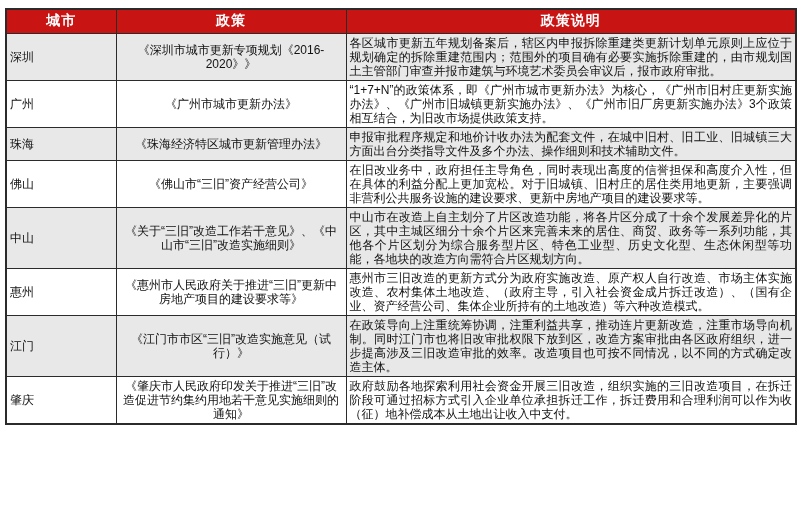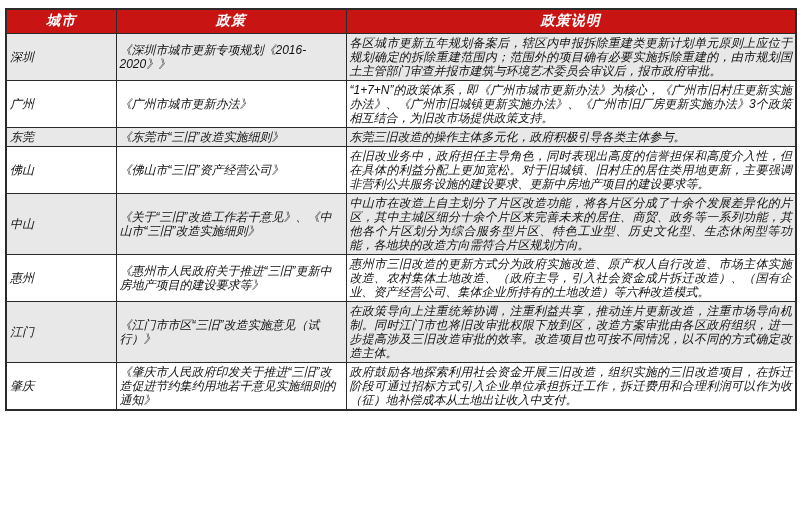--- a/index.html
+++ b/index.html
@@ -17,21 +17,20 @@
     width: 800px;
     height: 507px;
     overflow: hidden;
     font-family: "Liberation Sans", "DejaVu Sans", sans-serif;
   }
   .page {
     width: 800px;
     height: 375px;
     box-sizing: border-box;
     padding: 8px 5px 6px 5px;
-    font-style: italic;
   }
   table.policy-table {
     border-collapse: collapse;
     table-layout: fixed;
     width: 790px;
     border: 2px solid var(--border);
   }
   .policy-table th, .policy-table td {
     border: 1px solid var(--border);
     box-sizing: border-box;
@@ -49,21 +48,21 @@
   .col-city  { width: 110px; }
   .col-policy{ width: 230px; margin-left: 12px; }
   .col-desc  { width: 450px; margin-left: 43px; }
   .policy-table td {
     font-size: 12px;
     line-height: 14px;
     color: var(--text);
     padding: 2px 3px;
   }
   td.cell-city   { text-align: left; }
-  td.cell-policy { }
+  td.cell-policy { text-align: center; }
   td.cell-desc   { text-align: justify; text-justify: inter-ideograph; }
   tbody tr:nth-child(odd)  { background: var(--row-alt-bg); }
   tbody tr:nth-child(even) { background: var(--row-bg); }
 </style>
 </head>
 <body>
 
 <div class="page">
   <table class="policy-table">
     <thead>
@@ -78,23 +77,23 @@
         <td class="cell-city">深圳</td>
         <td class="cell-policy">《深圳市城市更新专项规划《2016-2020》》</td>
         <td class="cell-desc">各区城市更新五年规划备案后，辖区内申报拆除重建类更新计划单元原则上应位于规划确定的拆除重建范围内；范围外的项目确有必要实施拆除重建的，由市规划国土主管部门审查并报市建筑与环境艺术委员会审议后，报市政府审批。</td>
       </tr>
       <tr>
         <td class="cell-city">广州</td>
         <td class="cell-policy">《广州市城市更新办法》</td>
         <td class="cell-desc">“1+7+N”的政策体系，即《广州市城市更新办法》为核心，《广州市旧村庄更新实施办法》、《广州市旧城镇更新实施办法》、《广州市旧厂房更新实施办法》3个政策相互结合，为旧改市场提供政策支持。</td>
       </tr>
       <tr>
-        <td class="cell-city">东莞</td>
-        <td class="cell-policy">《东莞市“三旧”改造实施细则》</td>
-        <td class="cell-desc">东莞三旧改造的操作主体多元化，政府积极引导各类主体参与。</td>
+        <td class="cell-city">珠海</td>
+        <td class="cell-policy">《珠海经济特区城市更新管理办法》</td>
+        <td class="cell-desc">申报审批程序规定和地价计收办法为配套文件，在城中旧村、旧工业、旧城镇三大方面出台分类指导文件及多个办法、操作细则和技术辅助文件。</td>
       </tr>
       <tr>
         <td class="cell-city">佛山</td>
         <td class="cell-policy">《佛山市“三旧”资产经营公司》</td>
         <td class="cell-desc">在旧改业务中，政府担任主导角色，同时表现出高度的信誉担保和高度介入性，但在具体的利益分配上更加宽松。对于旧城镇、旧村庄的居住类用地更新，主要强调非营利公共服务设施的建设要求、更新中房地产项目的建设要求等。</td>
       </tr>
       <tr>
         <td class="cell-city">中山</td>
         <td class="cell-policy">《关于“三旧”改造工作若干意见》、《中山市“三旧”改造实施细则》</td>
         <td class="cell-desc">中山市在改造上自主划分了片区改造功能，将各片区分成了十余个发展差异化的片区，其中主城区细分十余个片区来完善未来的居住、商贸、政务等一系列功能，其他各个片区划分为综合服务型片区、特色工业型、历史文化型、生态休闲型等功能，各地块的改造方向需符合片区规划方向。</td>

